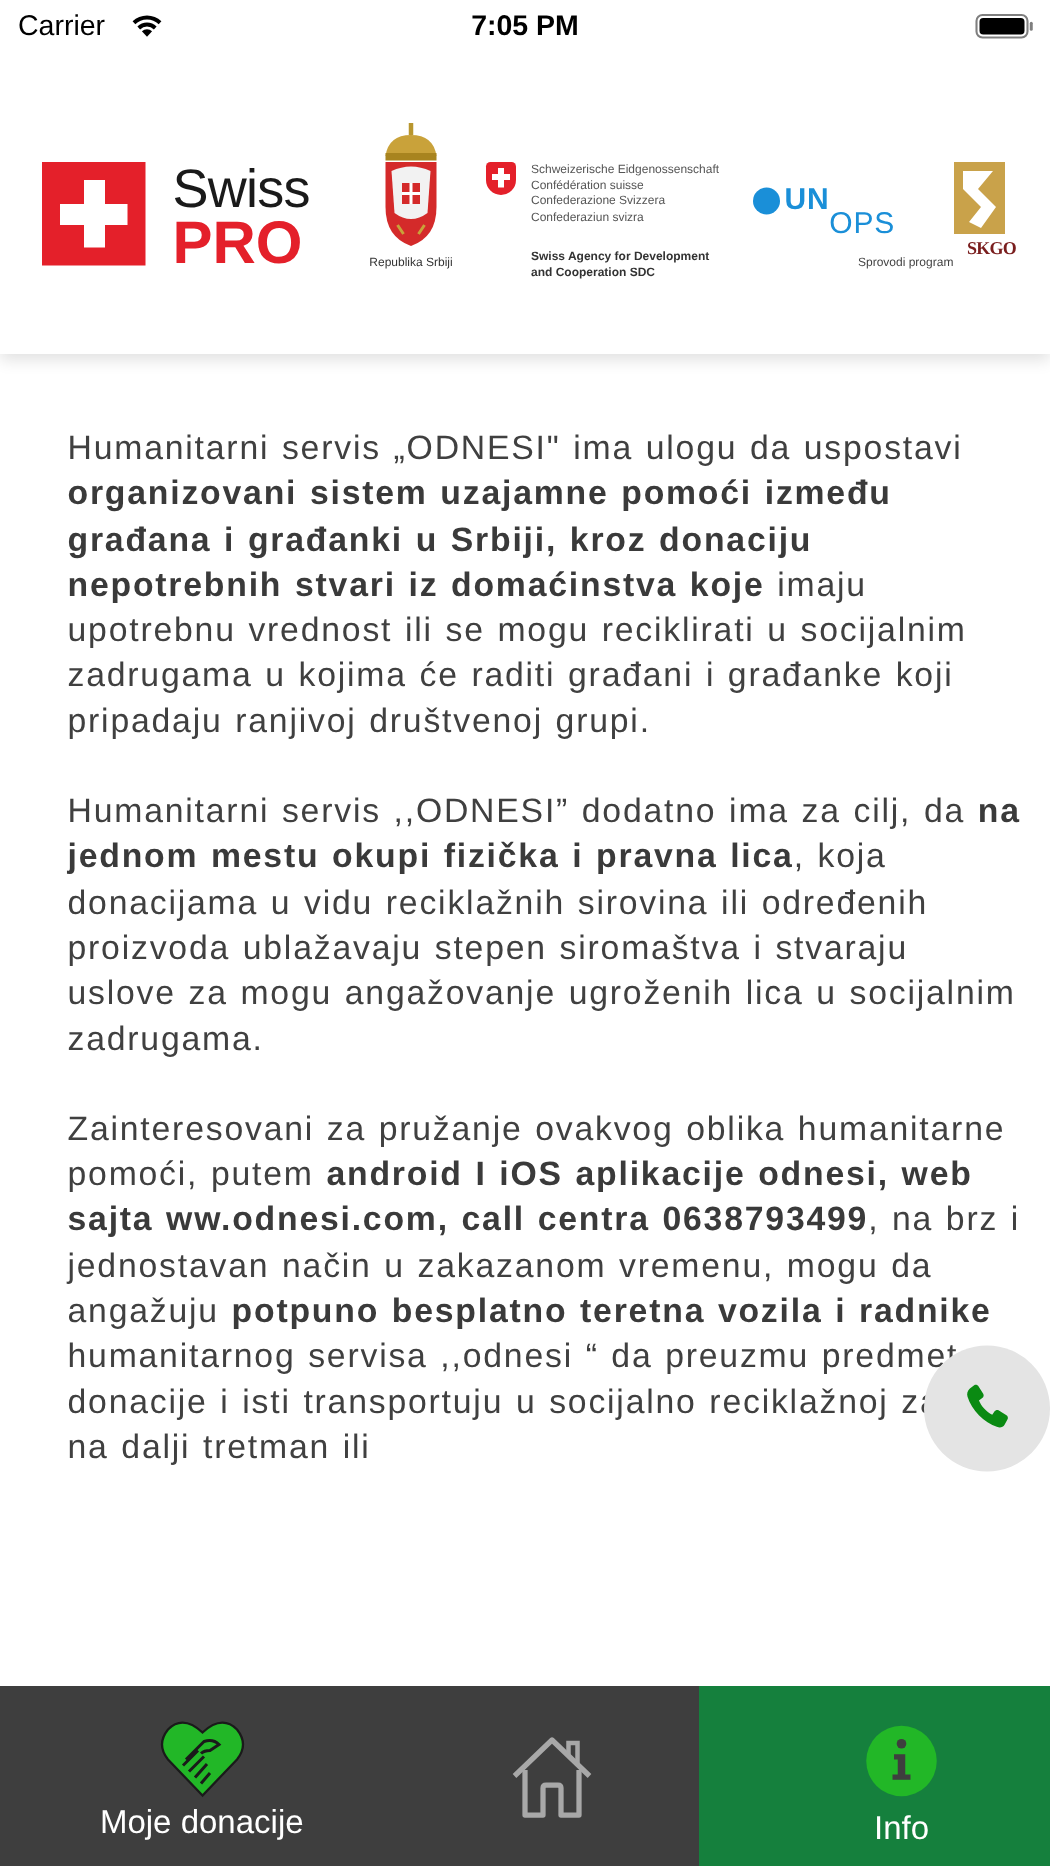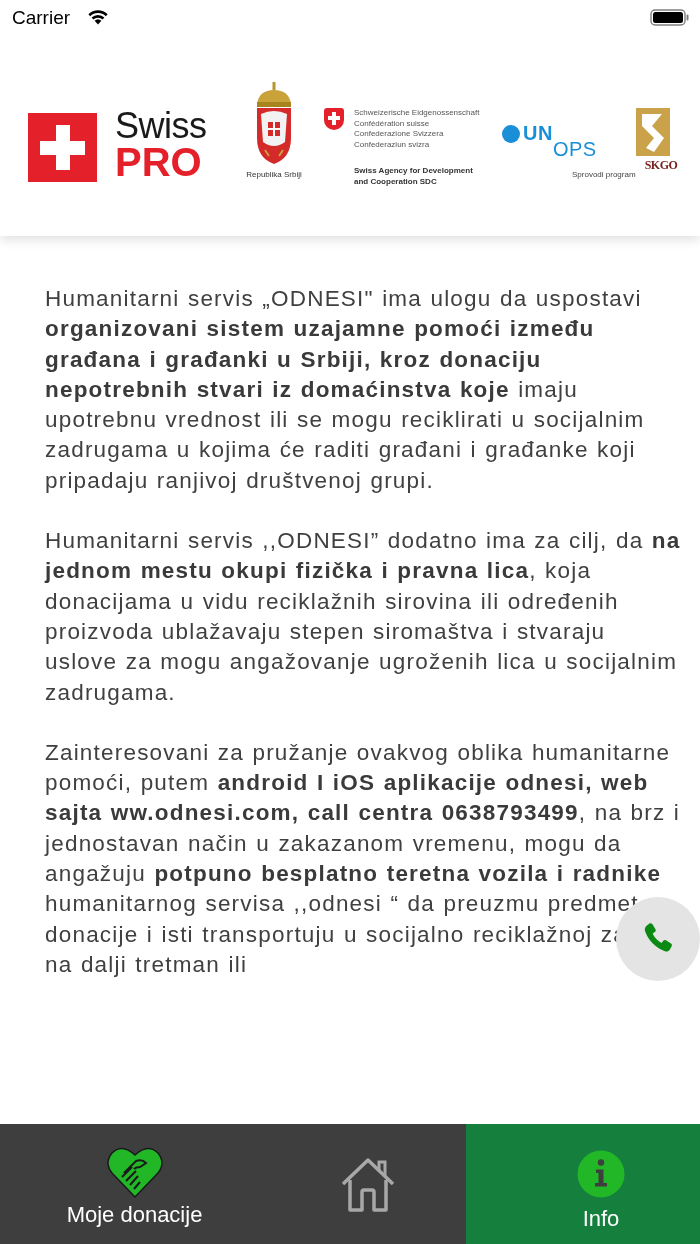--- a/index.html
+++ b/index.html
@@ -9,21 +9,21 @@
   
   .status-bar { position: absolute; top: 0; left: 0; width: 700px; height: 36px; background: #fff; z-index: 5; padding-left: 47px; }
   .status-bar .carrier { position: absolute; left: 12px; top: 7px; font-size: 19px; color: #000; }
   .status-bar .wifi { position: absolute; left: 86px; top: 6px; width: 24px; height: 20px; }
   .status-bar .time { position: absolute; left: 0; width: 700px; top: 7px; text-align: center; font-size: 19px; font-weight: bold; color: #000; }
   .status-bar .battery { position: absolute; right: 10px; top: 9px; width: 40px; height: 17px; }
 
   
   .header { position: absolute; top: 36px; left: 0; width: 700px; height: 200px; background: #fff; z-index: 4;
             box-shadow: 0 4px 10px rgba(0,0,0,0.12); }
-  .logo-swisspro { position: absolute; left: 28px; top: 72px; display: flex; align-items: flex-end; }
+  .logo-swisspro { position: absolute; left: 28px; top: 72px; display: flex; align-items: flex-start; }
   .swiss-flag { width: 69px; height: 69px; background: #e4202a; position: relative; }
   .swiss-flag::before { content: ""; position: absolute; left: 28px; top: 12px; width: 14px; height: 45px; background: #fff; }
   .swiss-flag::after { content: ""; position: absolute; left: 12px; top: 28px; width: 45px; height: 14px; background: #fff; }
   .swisspro-text { margin-left: 18px; line-height: 1; }
   .swisspro-text .l1 { font-size: 36px; color: #1a1a1a; font-weight: normal; letter-spacing: -0.5px; display: block; }
   .swisspro-text .l2 { font-size: 40px; color: #e4202a; font-weight: bold; display: block; margin-top: -2px; }
 
   .logo-srbija { position: absolute; left: 244px; top: 46px; width: 60px; text-align: center; }
   .logo-srbija svg { display: block; margin: 0 auto; }
   .logo-srbija .cap { font-size: 8px; color: #333; margin-top: 4px; white-space: nowrap; }
@@ -69,20 +69,21 @@
 </head>
 <body>
 
 <div class="status-bar">
   <span class="carrier">Carrier</span>
   <svg class="wifi" viewBox="0 0 24 20">
     <path d="M12 18.5 L8.6 14.8 A5 5 0 0 1 15.4 14.8 Z" fill="#000"></path>
     <path d="M5.6 11.6 A9.3 9.3 0 0 1 18.4 11.6 L16.6 13.6 A6.6 6.6 0 0 0 7.4 13.6 Z" fill="#000"></path>
     <path d="M2.4 8.2 A13.8 13.8 0 0 1 21.6 8.2 L19.8 10.2 A11.1 11.1 0 0 0 4.2 10.2 Z" fill="#000"></path>
   </svg>
+  <span class="time">7:05 PM</span>
   <svg class="battery" viewBox="0 0 40 17">
     <rect x="1" y="1" width="34" height="15" rx="4" fill="none" stroke="#000" stroke-width="1.4" opacity="0.5"></rect>
     <rect x="3" y="3" width="30" height="11" rx="2.5" fill="#000"></rect>
     <rect x="36.5" y="5.5" width="2" height="6" rx="1" fill="#000" opacity="0.5"></rect>
   </svg>
 </div>
 
 <div class="header">
   <div class="logo-swisspro">
     <div class="swiss-flag"></div>

